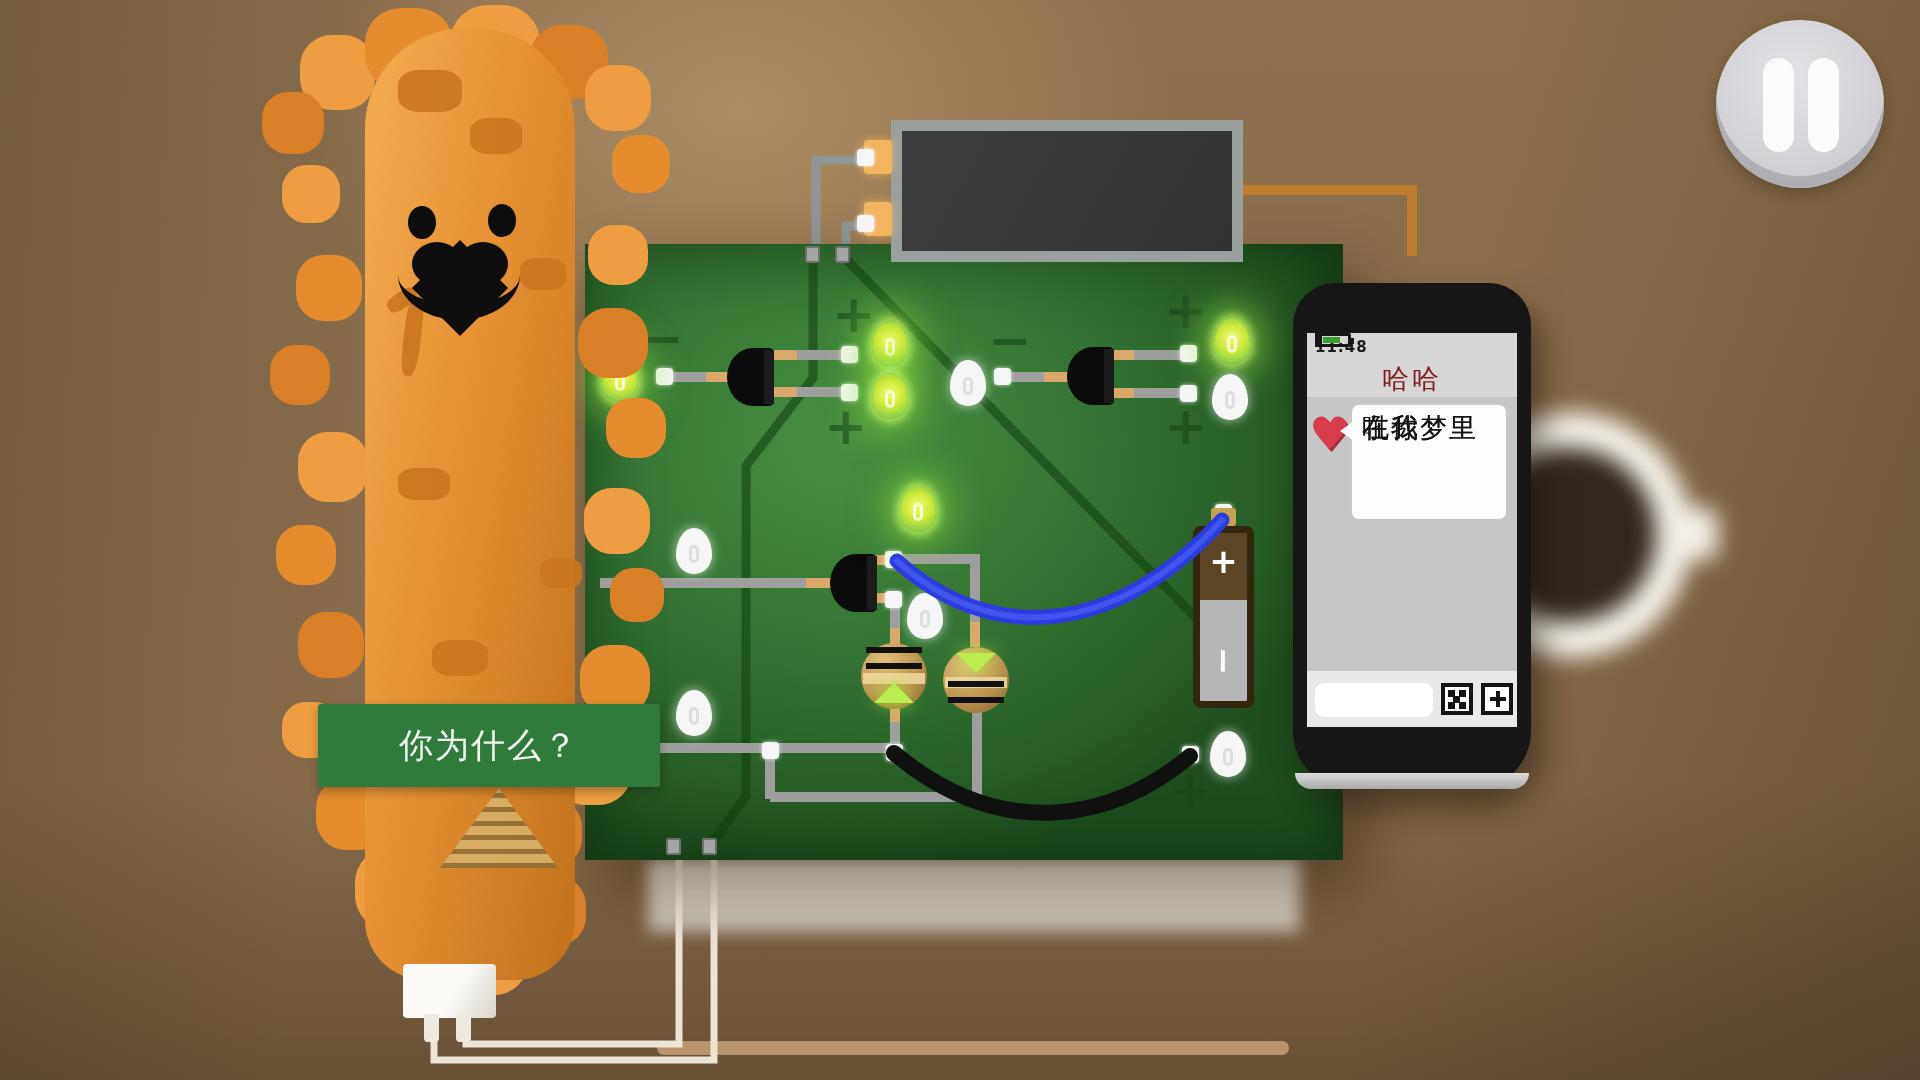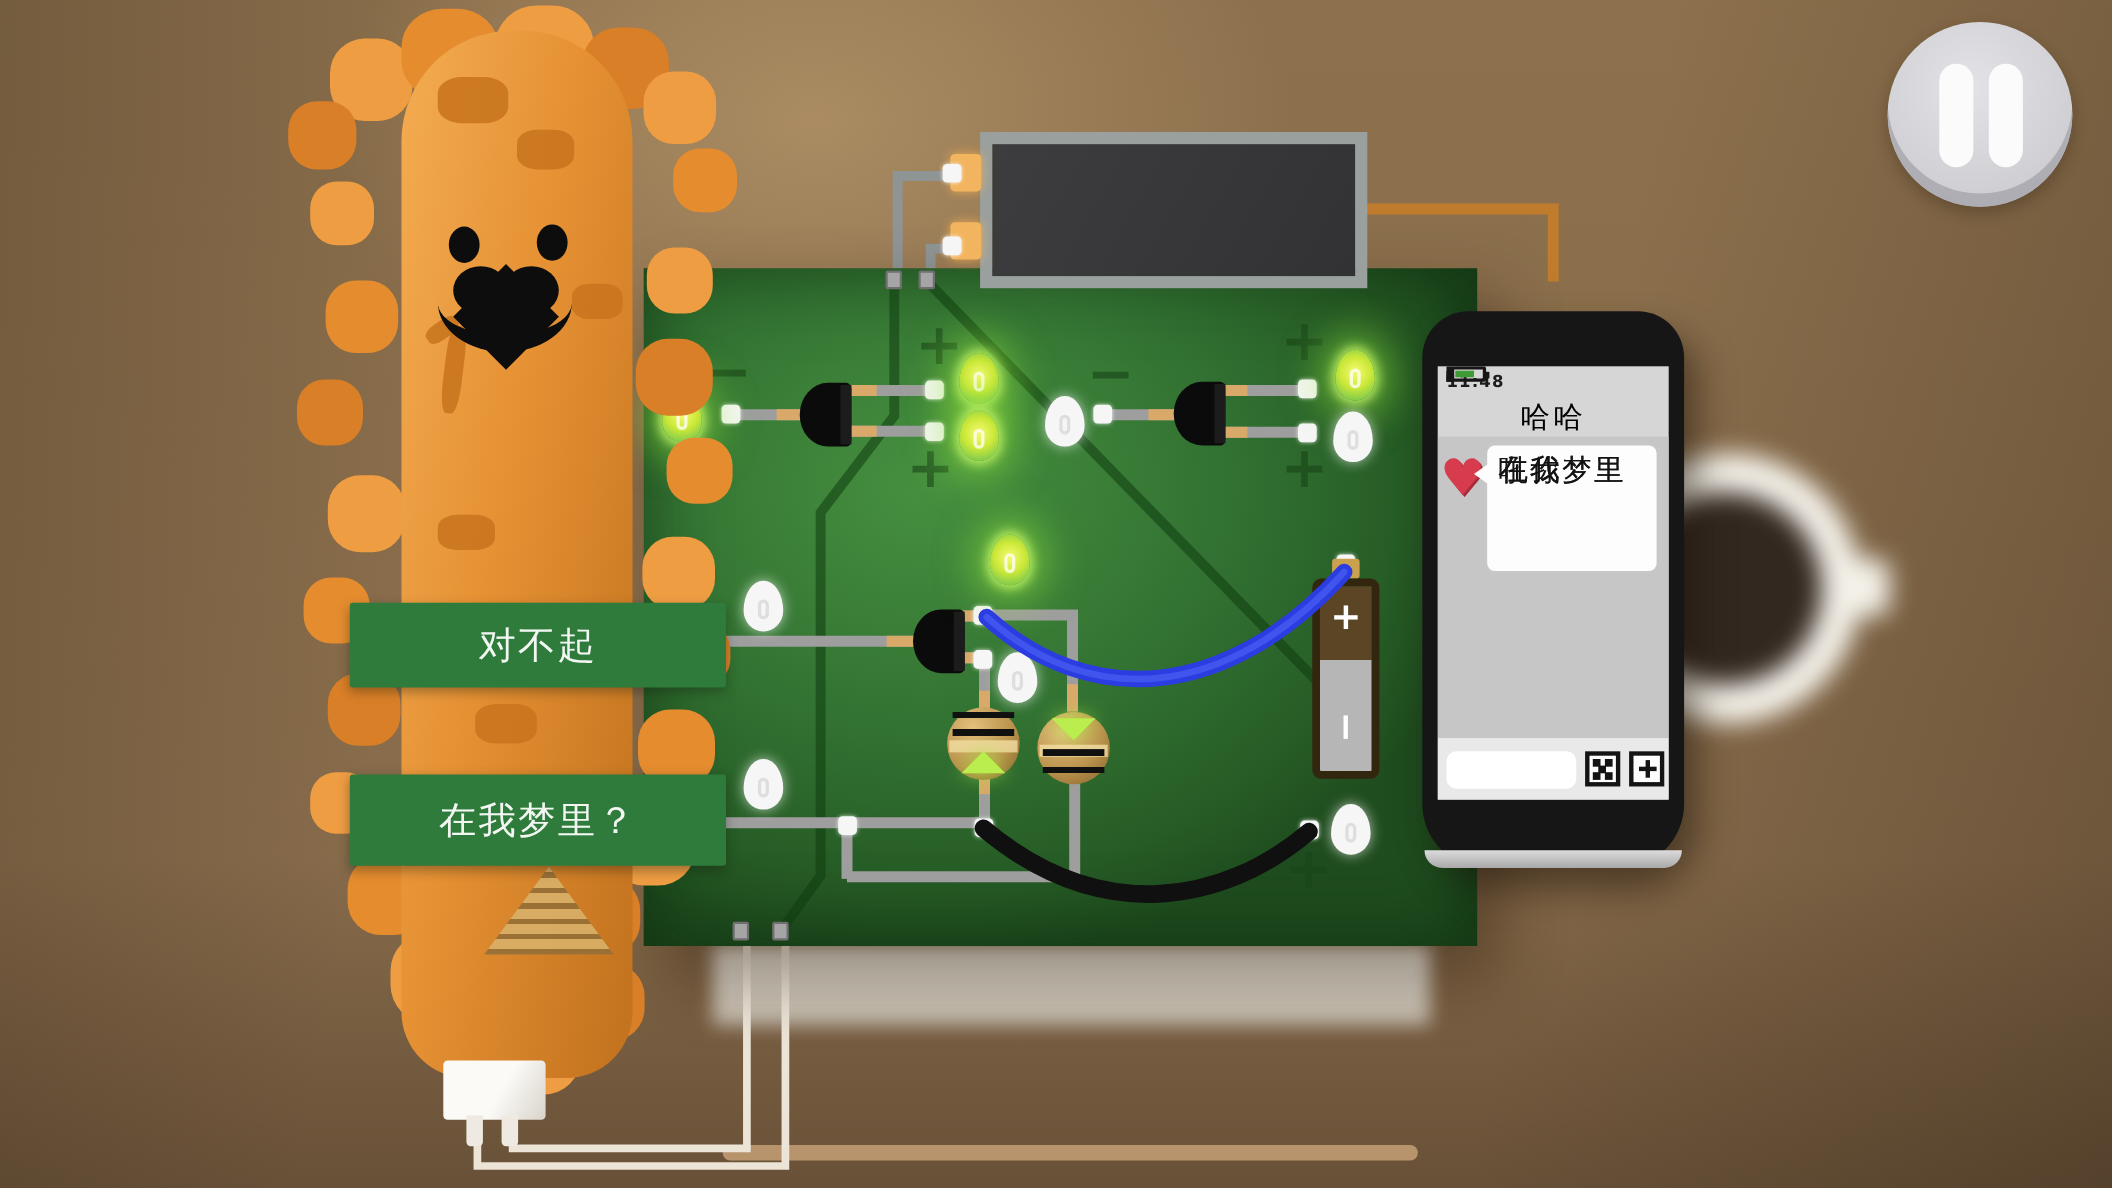--- a/index.html
+++ b/index.html
@@ -85,21 +85,21 @@
   .statusbar{left:0;top:0;right:0;height:26px;display:flex;position:absolute;
       align-items:center;justify-content:space-between;padding:2px 8px 0;}
   .statusbar *{position:static;}
   .time{font-size:15px;font-weight:bold;color:#1c1c1c;letter-spacing:1px;}
   .sticons{display:flex;align-items:flex-end;gap:3px;}
   .bar{width:5px;background:#161616;}
   .batt{width:32px;height:14px;border:3px solid #161616;border-radius:2px;position:relative;
       margin-left:4px;display:flex;align-items:center;}
   .batt .fill{position:static;width:17px;height:6px;background:#3f9b35;margin-left:1px;}
   .batt::after{content:"";position:absolute;right:-6px;top:2px;width:4px;height:6px;background:#161616;}
-  .phone-title{left:0;right:0;top:28px;text-align:center;font-size:27px;color:#000000;letter-spacing:3px;}
+  .phone-title{left:0;right:0;top:28px;text-align:center;font-size:27px;color:#7f1d1d;letter-spacing:3px;}
   .chat{left:0;right:0;top:64px;height:274px;background:#c6c6c6;}
   .heart{left:2px;top:78px;font-size:46px;color:#d63c4e;text-shadow:2px 2px 0 #a82a3c;line-height:1;}
   .bubble{left:45px;top:72px;width:154px;height:114px;background:#fdfdfd;border-radius:7px;
       box-shadow:0 0 0 3px rgba(200,200,200,.6);padding:6px 10px;}
   .bubble::before{content:"";position:absolute;left:-12px;top:16px;width:0;height:0;
       border-top:10px solid transparent;border-bottom:10px solid transparent;border-right:14px solid #fdfdfd;}
   .bubble div{position:static;font-size:27px;line-height:34px;color:#141414;letter-spacing:2px;}
   .composer{left:0;right:0;bottom:0;height:56px;background:#e9e9e9;}
   .chat-input{left:8px;top:12px;width:118px;height:34px;background:#ffffff;border-radius:9px;}
   .sq-icon{width:32px;height:32px;border:4px solid #141414;background:#fdfdfd;}
@@ -316,25 +316,22 @@
       <div style="left:46px;top:4px;width:50px;height:44px;border-radius:50%"></div>
       <div style="left:14px;top:16px;width:68px;height:68px;transform:rotate(45deg)"></div>
     </div>
     <div class="smile" style="left:398px;top:268px"></div>
     <div class="fan-tag"></div>
     <div class="plug"></div>
     <div class="plug-leg" style="left:424px;top:1014px"></div>
     <div class="plug-leg" style="left:456px;top:1014px"></div>
   </div>
 
-  <div class="btn-dialog" style="left:318px;top:548px;height:77px">
-    <span style="position:static">对不起</span>
-  </div>
   <div class="btn-dialog" style="left:318px;top:704px;height:83px">
-    <span style="position:static">在我梦里？</span>
+    <span style="position:static">你为什么？</span>
   </div>
 
   <div class="cup">
     <div class="saucer"></div>
     <div class="handle"></div>
     <div class="coffee"></div>
   </div>
 
   <div class="phone">
     <div class="screen">

